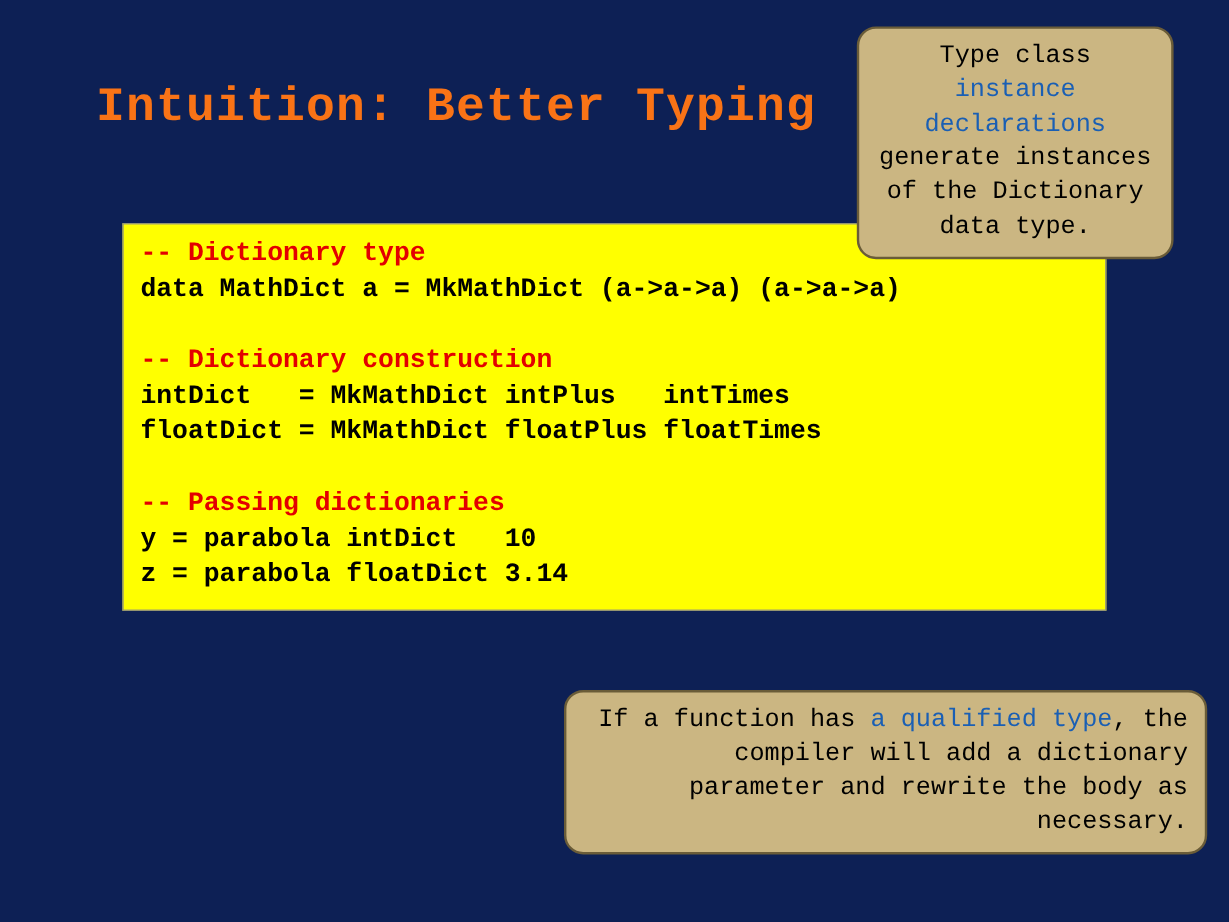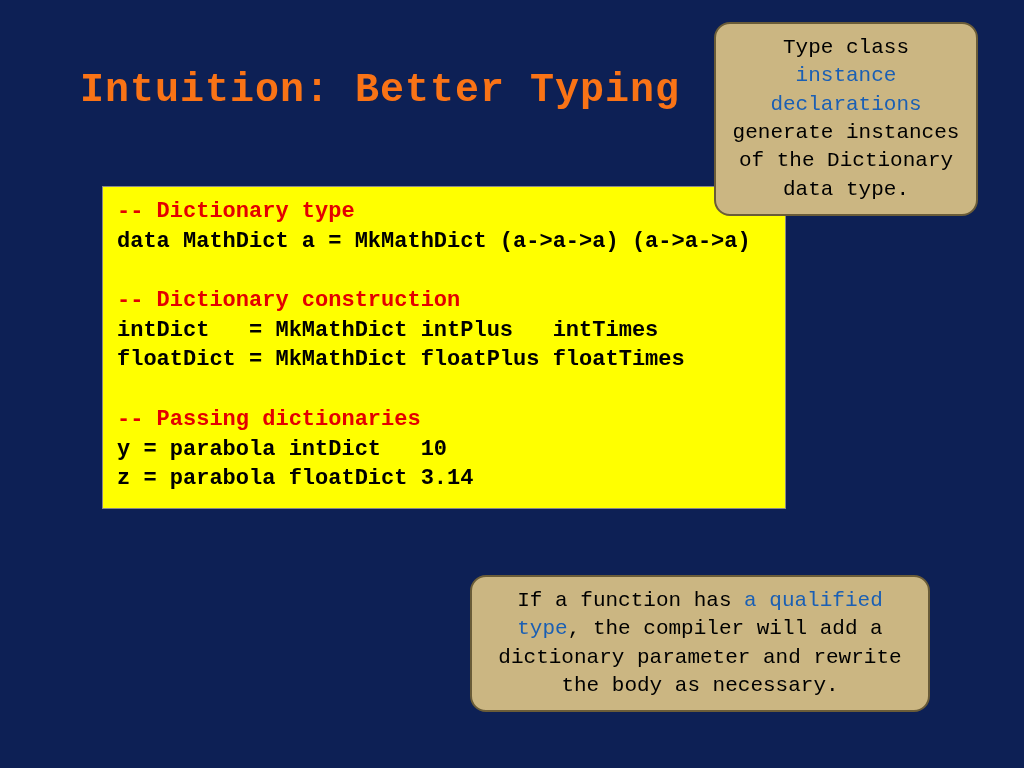--- a/index.html
+++ b/index.html
@@ -18,21 +18,21 @@
     font-family: 'Courier New', Courier, monospace;
     font-weight: bold;
     font-size: 40px;
     color: #f97316;
     letter-spacing: 1px;
   }
   .code-box {
     position: absolute;
     top: 186px;
     left: 102px;
-    width: 684px;
+    width: 820px;
     background: #ffff00;
     border: 1px solid #888;
     padding: 10px 23px 14px 14px;
     font-family: 'Courier New', Courier, monospace;
     font-weight: bold;
     font-size: 22px;
     line-height: 1.35;
     color: #000;
     white-space: pre;
   }
@@ -51,21 +51,22 @@
   }
   .callout .hl { color: #1a5fb4; }
   .callout-top {
     top: 22px;
     left: 714px;
     width: 264px;
   }
   .callout-bottom {
     top: 575px;
     left: 470px;
-    width: 460px;
+    width: 536px;
+    text-align: right;
   }
 </style>
 </head>
 <body>
 
 <div class="title">Intuition: Better Typing</div>
 
 <div class="code-box"><span class="comment">-- Dictionary type</span>
 <span>data MathDict a = MkMathDict (a-&gt;a-&gt;a) (a-&gt;a-&gt;a)</span>
 

